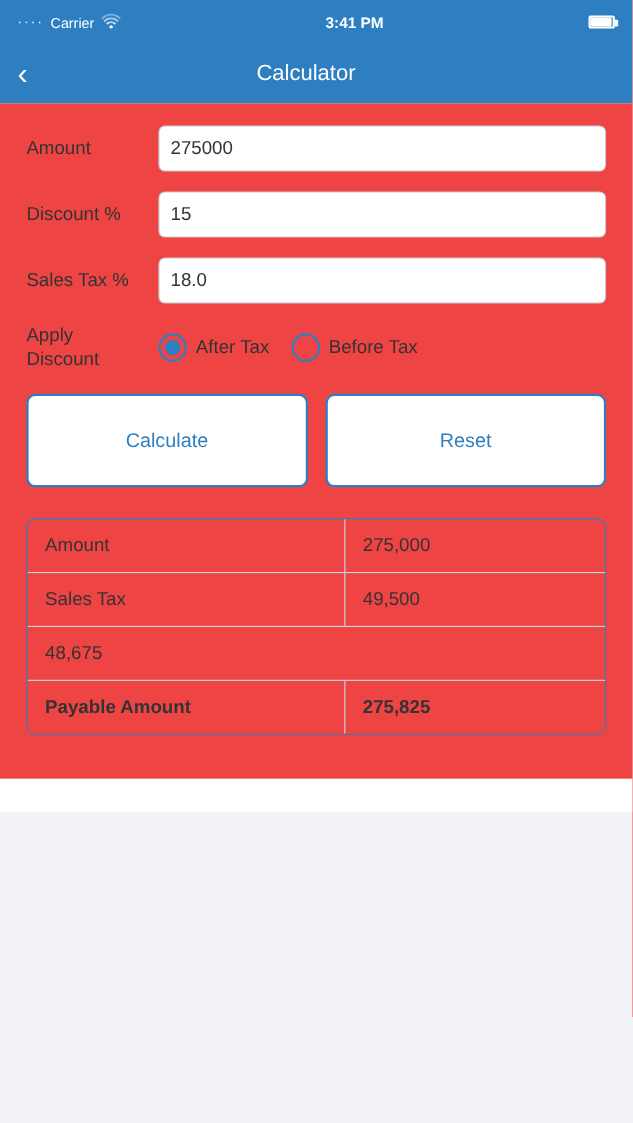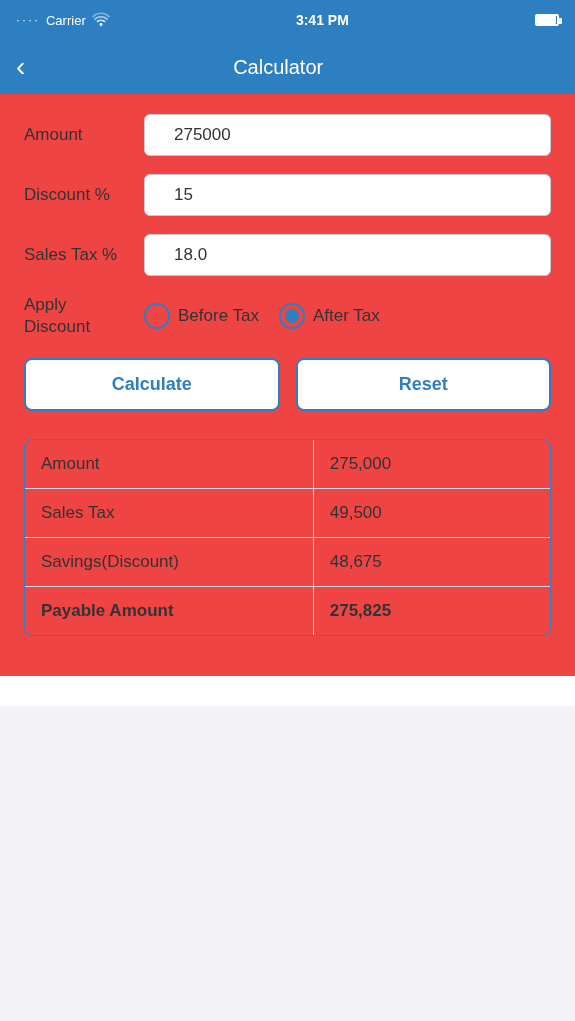--- a/index.html
+++ b/index.html
@@ -93,21 +93,21 @@
     .form-label {
       font-size: 17px;
       color: #333;
       width: 120px;
       flex-shrink: 0;
     }
     .form-input {
       flex: 1;
       border: 1px solid #c8c8cd;
       border-radius: 6px;
-      padding: 10px 29px;
+      padding: 10px 10px;
       font-size: 17px;
       color: #333;
       outline: none;
       background: white;
     }
 
     
     .radio-row {
       display: flex;
       align-items: center;
@@ -156,27 +156,27 @@
 
     
     .buttons-row {
       display: flex;
       gap: 16px;
       margin-top: 4px;
       margin-bottom: 28px;
     }
     .btn {
       flex: 1;
-      padding: 14px;
+      padding: 30px;
       border: 2px solid #2e7fc2;
       border-radius: 8px;
       background: white;
       color: #2e7fc2;
       font-size: 18px;
-      font-weight: 700;
+      font-weight: 400;
       cursor: pointer;
       text-align: center;
     }
 
     
     .results-table {
       border: 1.5px solid #2e7fc2;
       border-radius: 8px;
       overflow: hidden;
       margin: 0 0 20px 0;
@@ -249,48 +249,47 @@
   <div class="form-row">
     <label class="form-label">Sales Tax %</label>
     <input class="form-input" type="text" value="18.0" style="">
   </div>
 
   <div class="radio-row">
     <div class="radio-label">Apply<br>Discount</div>
     <div class="radio-options">
 
       <div class="radio-option">
+        <div class="radio-circle selected"></div>
+        <span class="radio-text">After Tax</span>
+      </div>
+
+      <div class="radio-option">
         <div class="radio-circle"></div>
         <span class="radio-text">Before Tax</span>
-      </div>
-
-      <div class="radio-option">
-        <div class="radio-circle selected"></div>
-        <span class="radio-text">After Tax</span>
       </div>
     </div>
   </div>
 
   <div class="buttons-row">
     <button class="btn">Calculate</button>
     <button class="btn">Reset</button>
   </div>
 
   <div class="results-table">
 
   <div class="table-row">
         <div class="table-cell table-cell-label">Amount</div>
         <div class="table-cell table-cell-value">275,000</div>
       </div>
       <div class="table-row">
         <div class="table-cell table-cell-label">Sales Tax</div>
         <div class="table-cell table-cell-value">49,500</div>
       </div>
       <div class="table-row">
-        <div class="table-cell table-cell-label">Savings(Discount)</div>
         <div class="table-cell table-cell-value">48,675</div>
       </div>
       <div class="table-row">
         <div class="table-cell table-cell-label">Payable Amount</div>
         <div class="table-cell table-cell-value">275,825</div>
       </div>
     </div>
 
 </div>
 

